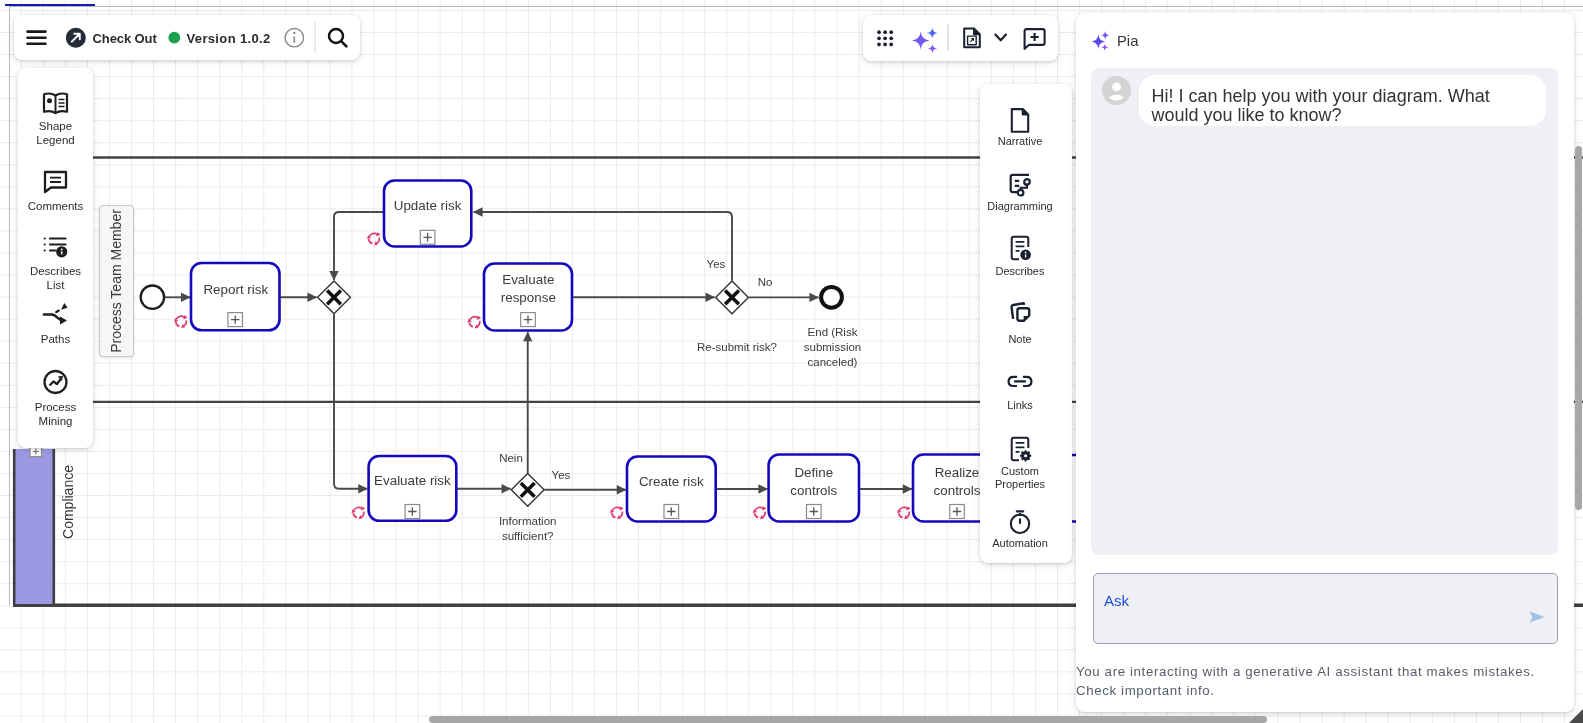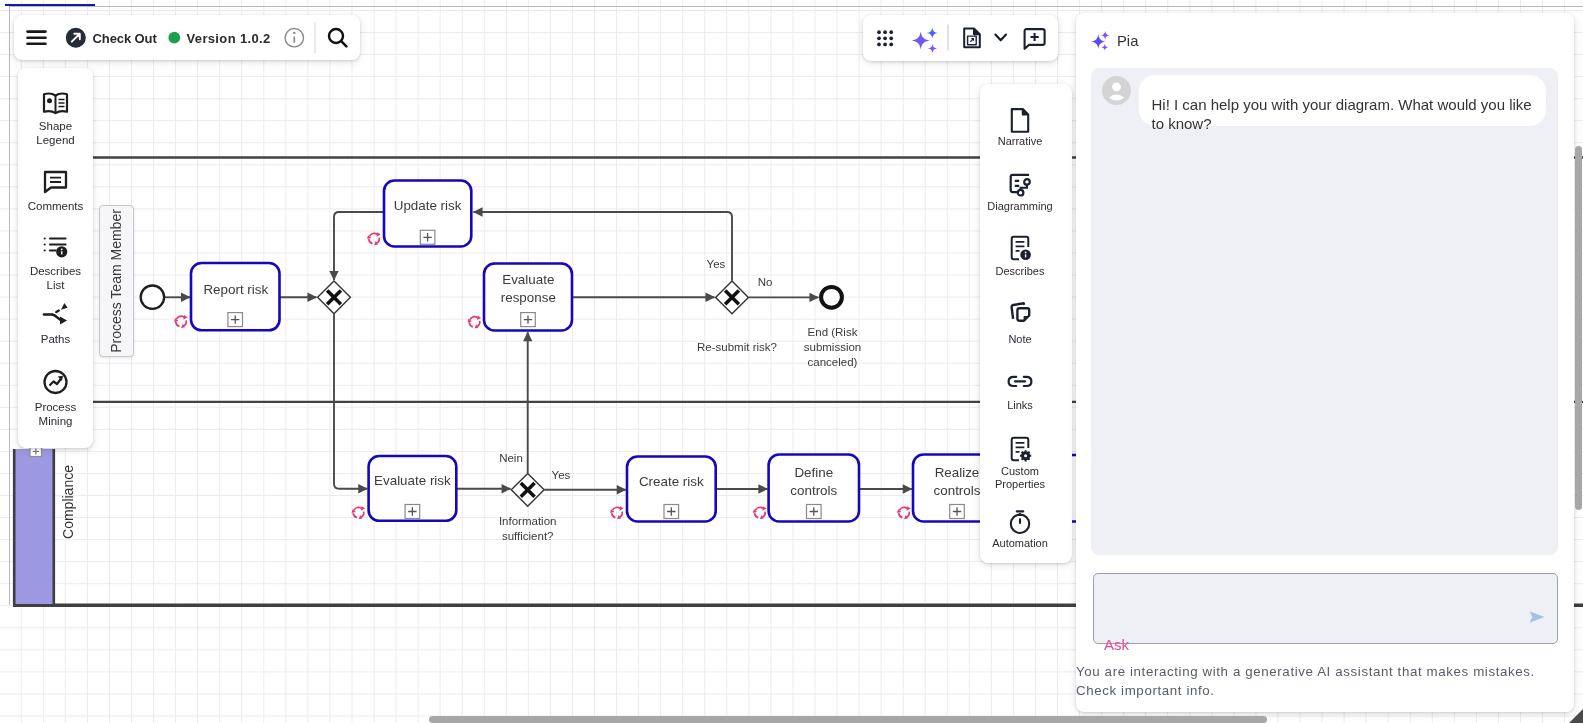--- a/index.html
+++ b/index.html
@@ -326,24 +326,24 @@
     </svg>
     <div class="abs" style="left:41px; top:20px; font-size:14.8px; font-weight:normal; color:#333;">Pia</div>
 
     <div class="abs" style="left:15px; top:54.7px; width:467px; height:487.7px; background:#eef0f5; border-radius:8px;"></div>
     <svg class="abs" style="left:26px; top:63.3px;" width="30" height="30" viewBox="0 0 30 30">
       <circle cx="14.5" cy="14.5" r="14.5" fill="#d4d4d4"></circle>
       <circle cx="14.5" cy="10.8" r="4.4" fill="#fff"></circle>
       <path d="M6.8 21.8 Q14.5 15.2 22.2 21.8 Q14.5 27.2 6.8 21.8 Z" fill="#fff"></path>
     </svg>
     <div class="abs" style="left:63.4px; top:61.8px; width:406.7px; height:51.5px; background:#fff; border-radius:16px;"></div>
-    <div class="abs" style="left:75.5px; top:83px; width:384px; font-size:15px; line-height:18.7px; color:#333;">Hi! I can help you with your diagram. What would you like to know?</div>
+    <div class="abs" style="left:75.5px; top:74px; width:384px; font-size:18px; line-height:18.7px; color:#333;">Hi! I can help you with your diagram. What would you like to know?</div>
 
     <div class="abs" style="left:16.6px; top:560px; width:465.4px; height:71.3px; background:#eef0f6; border:1px solid #9aa1ac; border-radius:5px;"></div>
-    <div class="abs" style="left:28px; top:578.5px; font-size:15px; color:#ec4899;margin-top:44px;">Ask</div>
+    <div class="abs" style="left:28px; top:578.5px; font-size:15px; color:#1d4ed8;">Ask</div>
     <svg class="abs" style="left:452.5px; top:598px;" width="16" height="12" viewBox="0 0 16 12">
       <path d="M0.5 0.3 L15.5 6 L0.5 11.7 L3.4 6 Z" fill="#a3c2e4"></path>
     </svg>
     <div class="abs" style="left:0; top:648.8px; width:498px; text-align:left; font-size:13.3px; letter-spacing:0.62px; line-height:19.5px; color:#565d68;">You are interacting with a generative AI assistant that makes mistakes.<br>Check important info.</div>
   </div>
 
   <div class="abs" style="left:429px; top:715.5px; width:838px; height:7px; background:#a7a7a7; border-radius:4px;"></div>
   <div class="abs" style="left:1575px; top:146px; width:7px; height:364px; background:#a7a7a7; border-radius:4px;"></div>
   <svg class="abs" style="left:1569px; top:709px;" width="14" height="14">
       <path d="M14 0 L14 14 L0 14 Z" fill="#4a4a4a"></path>

